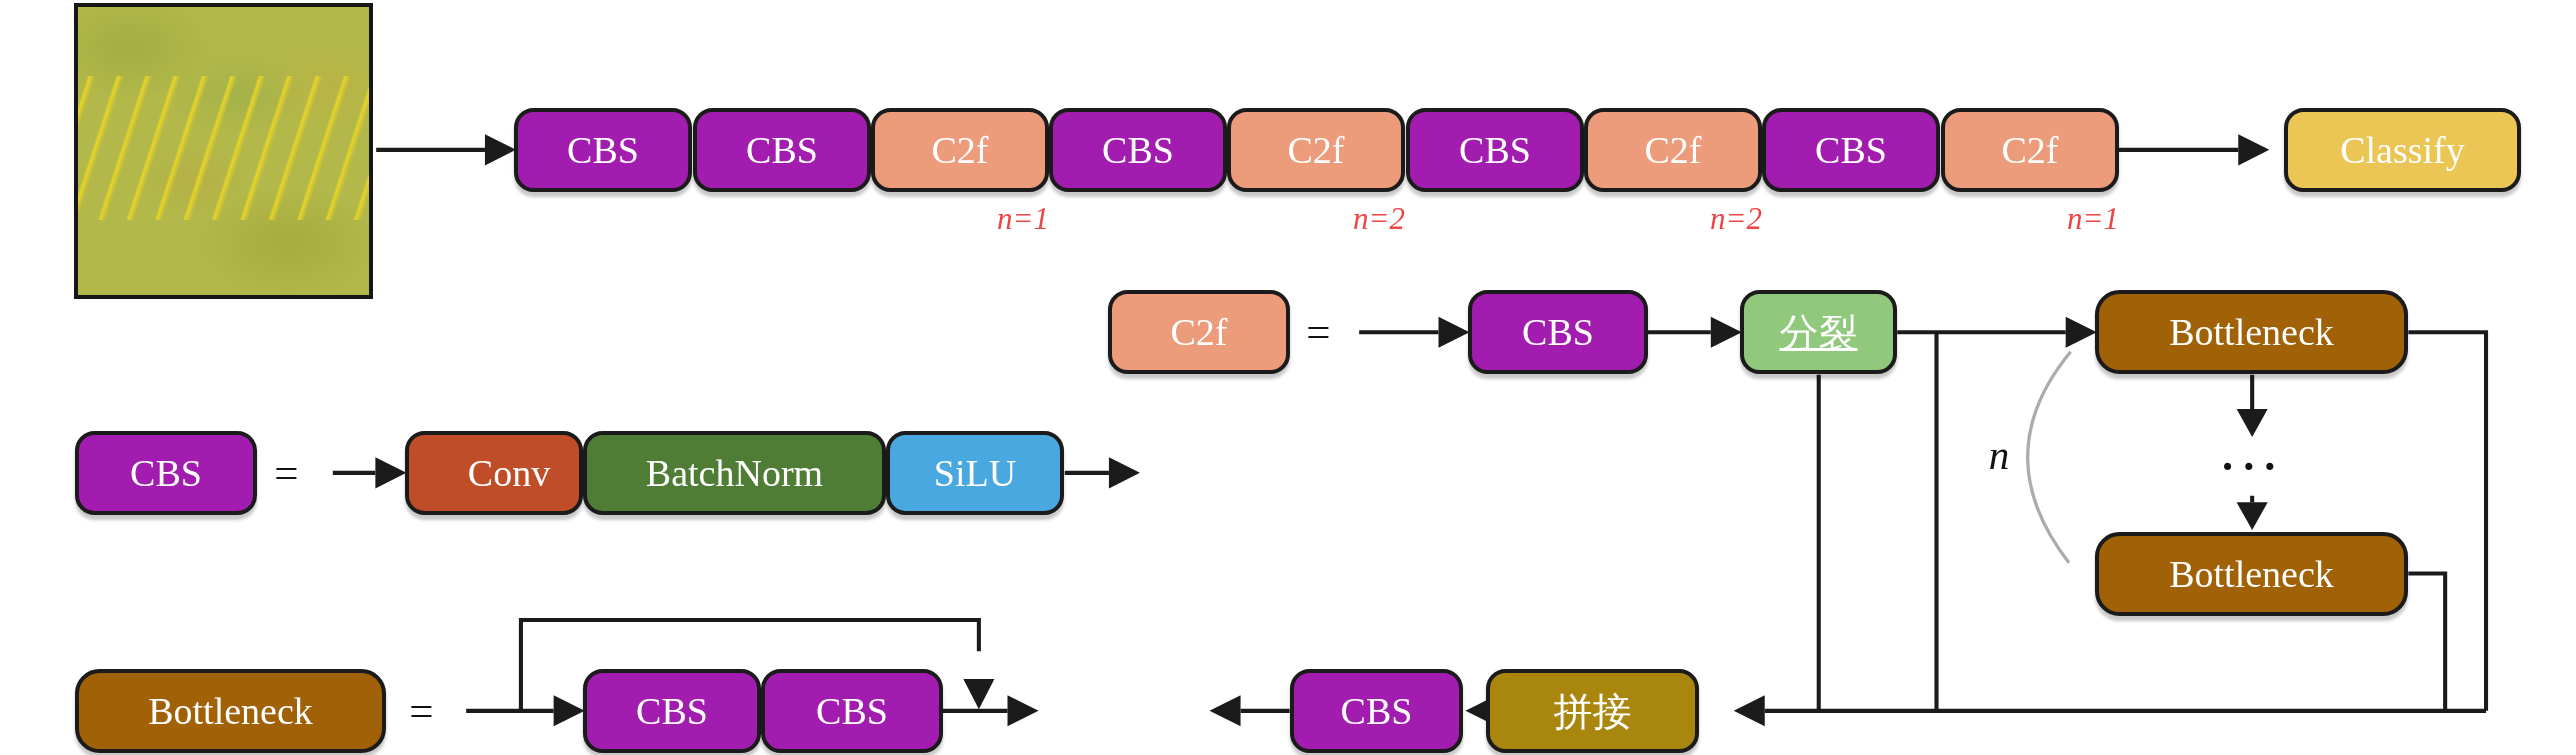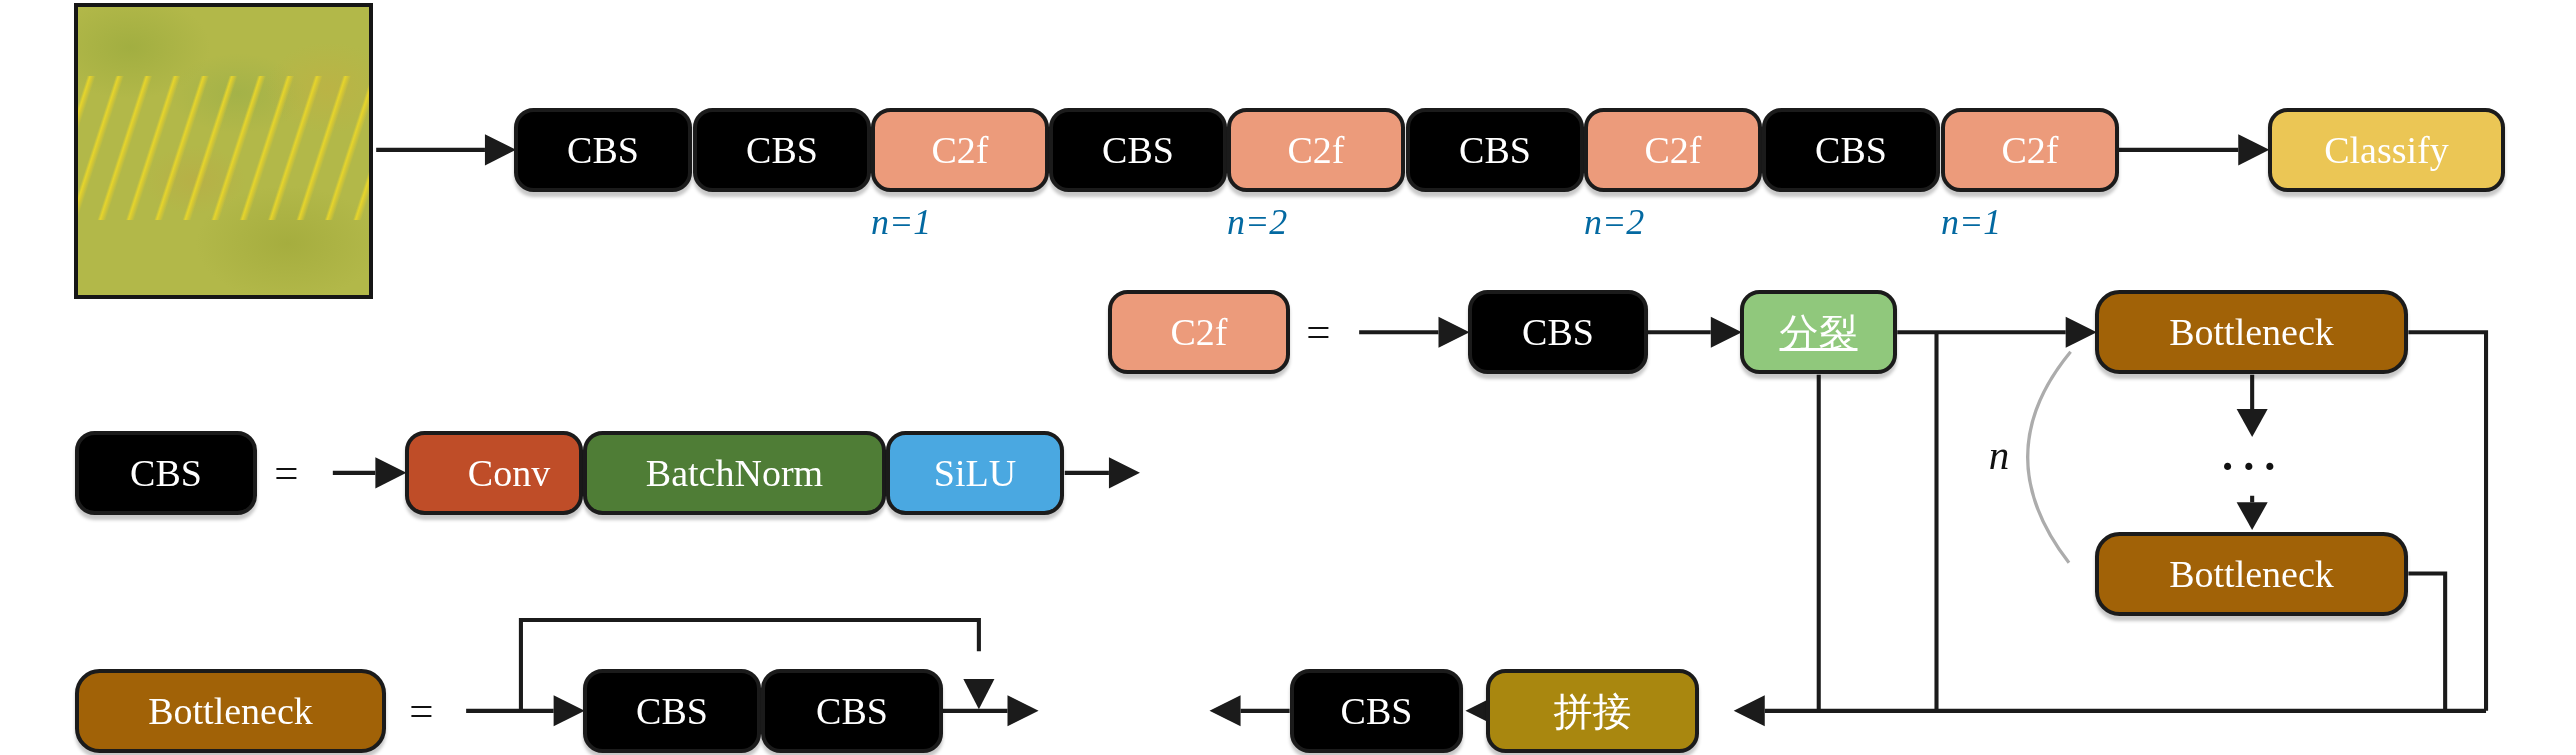--- a/index.html
+++ b/index.html
@@ -4,31 +4,31 @@
 <style>
   html,body{margin:0;padding:0;background:#ffffff;}
   #canvas{position:relative;width:2576px;height:756px;background:#ffffff;overflow:hidden;
           font-family:"Liberation Serif","DejaVu Serif",serif;}
   .wires{position:absolute;left:0;top:0;width:2576px;height:756px;}
   .block{position:absolute;box-sizing:border-box;height:84px;border:4.1px solid #1b1b1b;
          border-radius:19.6px;color:#ffffff;display:flex;align-items:center;justify-content:center;
          font-size:38px;line-height:1;box-shadow:0 4.1px 3.3px rgba(0,0,0,0.22);}
   .rounder{border-radius:24.5px;}
   .cjk{font-size:39px;}
-  .b-blue{background:#000000;}
+  .b-blue{background:#a21caf;}
   .b-salmon{background:#EC9B7B;}
-  .b-yellow{background:#EBC655;}
+  .b-yellow{background:#EBC655;margin-left:16px;}
   .b-green{background:#90C87C;}
   .b-olive{background:#A9870F;}
   .b-lblue{background:#a16207;font-family:Liberation Serif, serif;}
   .b-rust{background:#BF4D28;}
   .b-dgreen{background:#4F7D36;}
   .b-sky{background:#4AA8E1;}
-  .nlabel{position:absolute;top:201px;height:38px;width:178px;text-align:left;
-          font-style:italic;font-size:36px;color:#0369a1;}
+  .nlabel{position:absolute;top:201px;height:38px;width:178px;text-align:right;
+          font-style:italic;font-size:31px;color:#ef4444;}
   .eq{position:absolute;width:57px;height:49px;display:flex;align-items:center;justify-content:center;
       font-size:43px;color:#111111;}
   .dots{position:absolute;left:2203px;top:442px;width:98px;height:49px;display:flex;align-items:center;
         justify-content:center;font-size:44px;font-weight:bold;color:#111111;letter-spacing:6.5px;}
   .nrep{position:absolute;left:1958px;top:429px;width:82px;height:52px;display:flex;align-items:center;
         justify-content:center;font-style:italic;font-size:41px;color:#111111;}
   #inputimg{position:absolute;left:74px;top:3.3px;width:299px;height:296px;box-sizing:border-box;
             border:4.1px solid #161616;background-color:#b2b849;overflow:hidden;
             background-image:
               radial-gradient(ellipse 114px 74px at 18% 14%,rgba(148,166,58,0.55),rgba(0,0,0,0) 70%),

